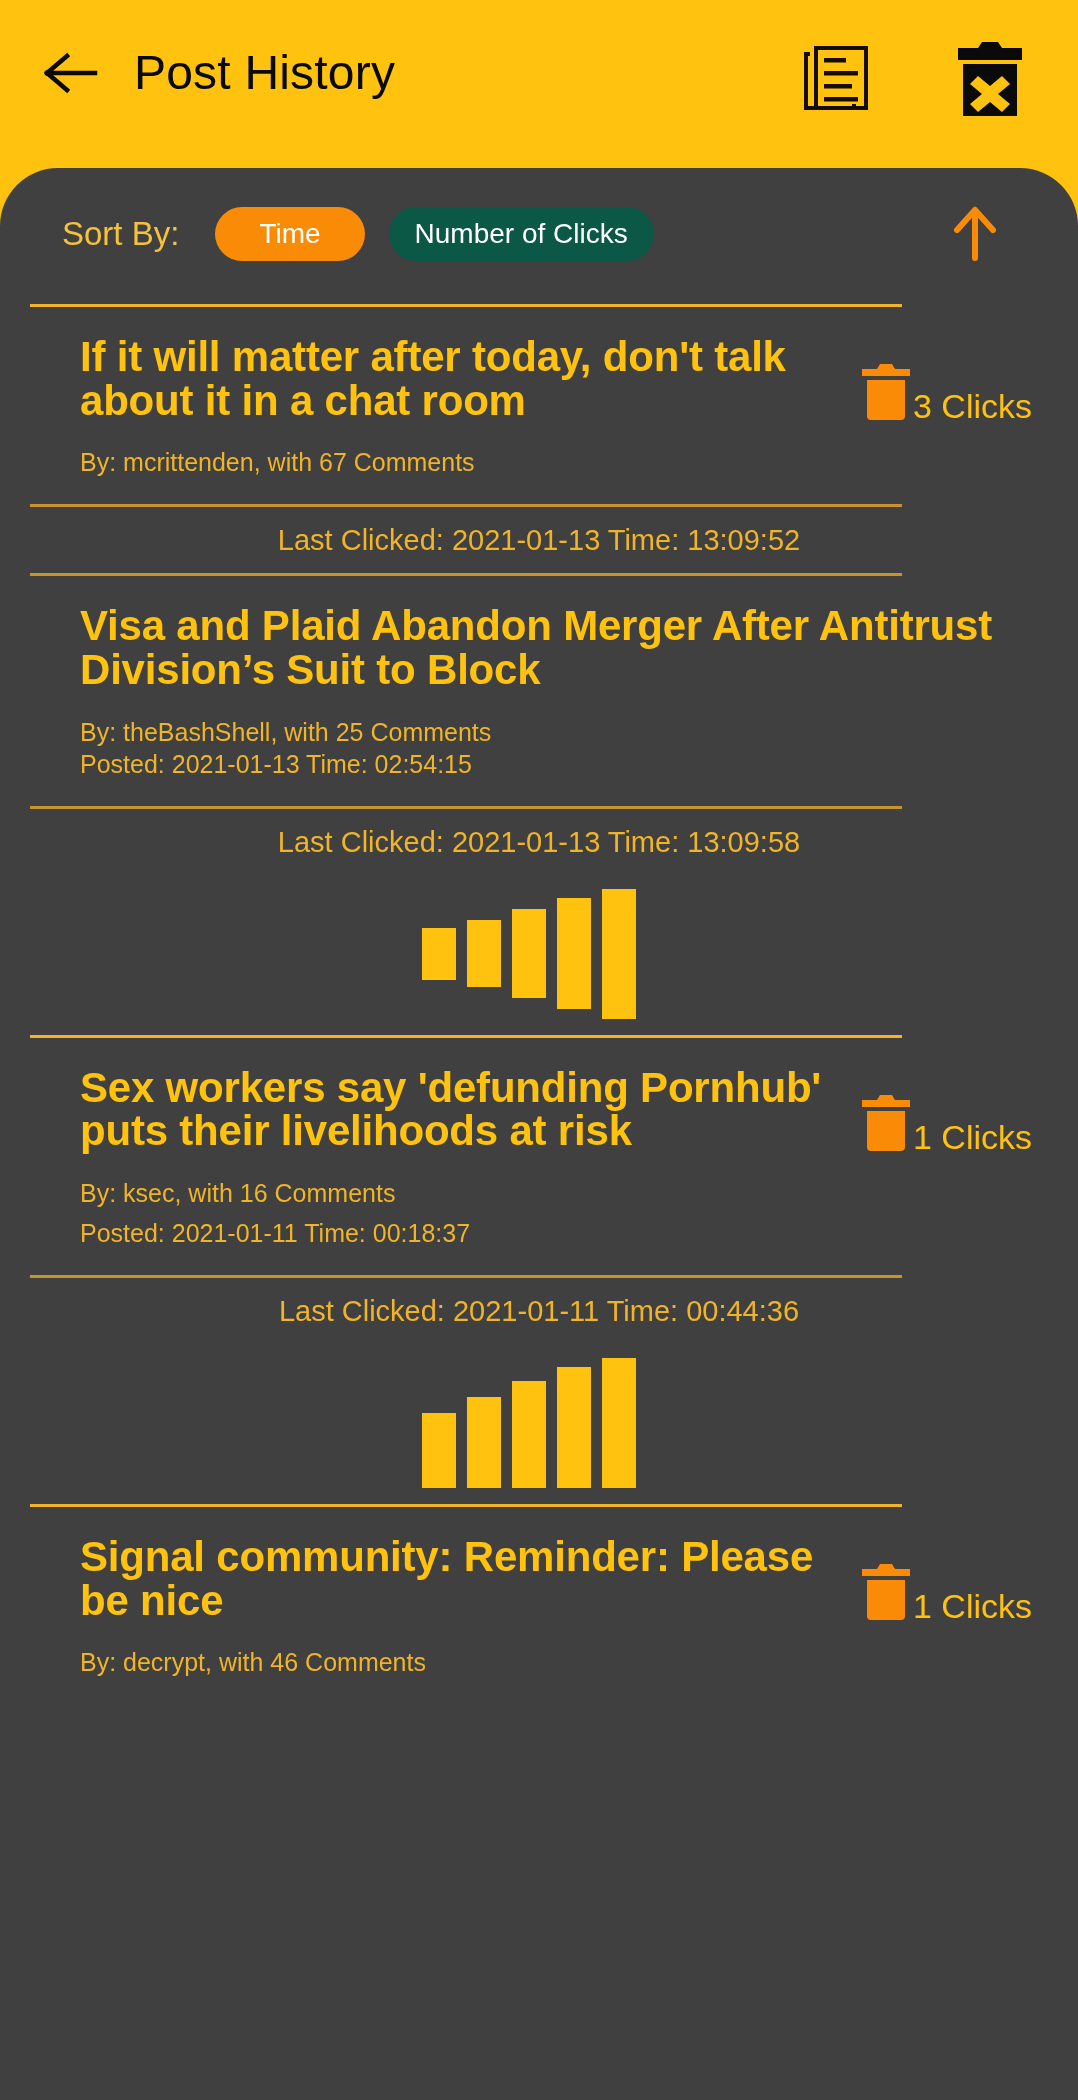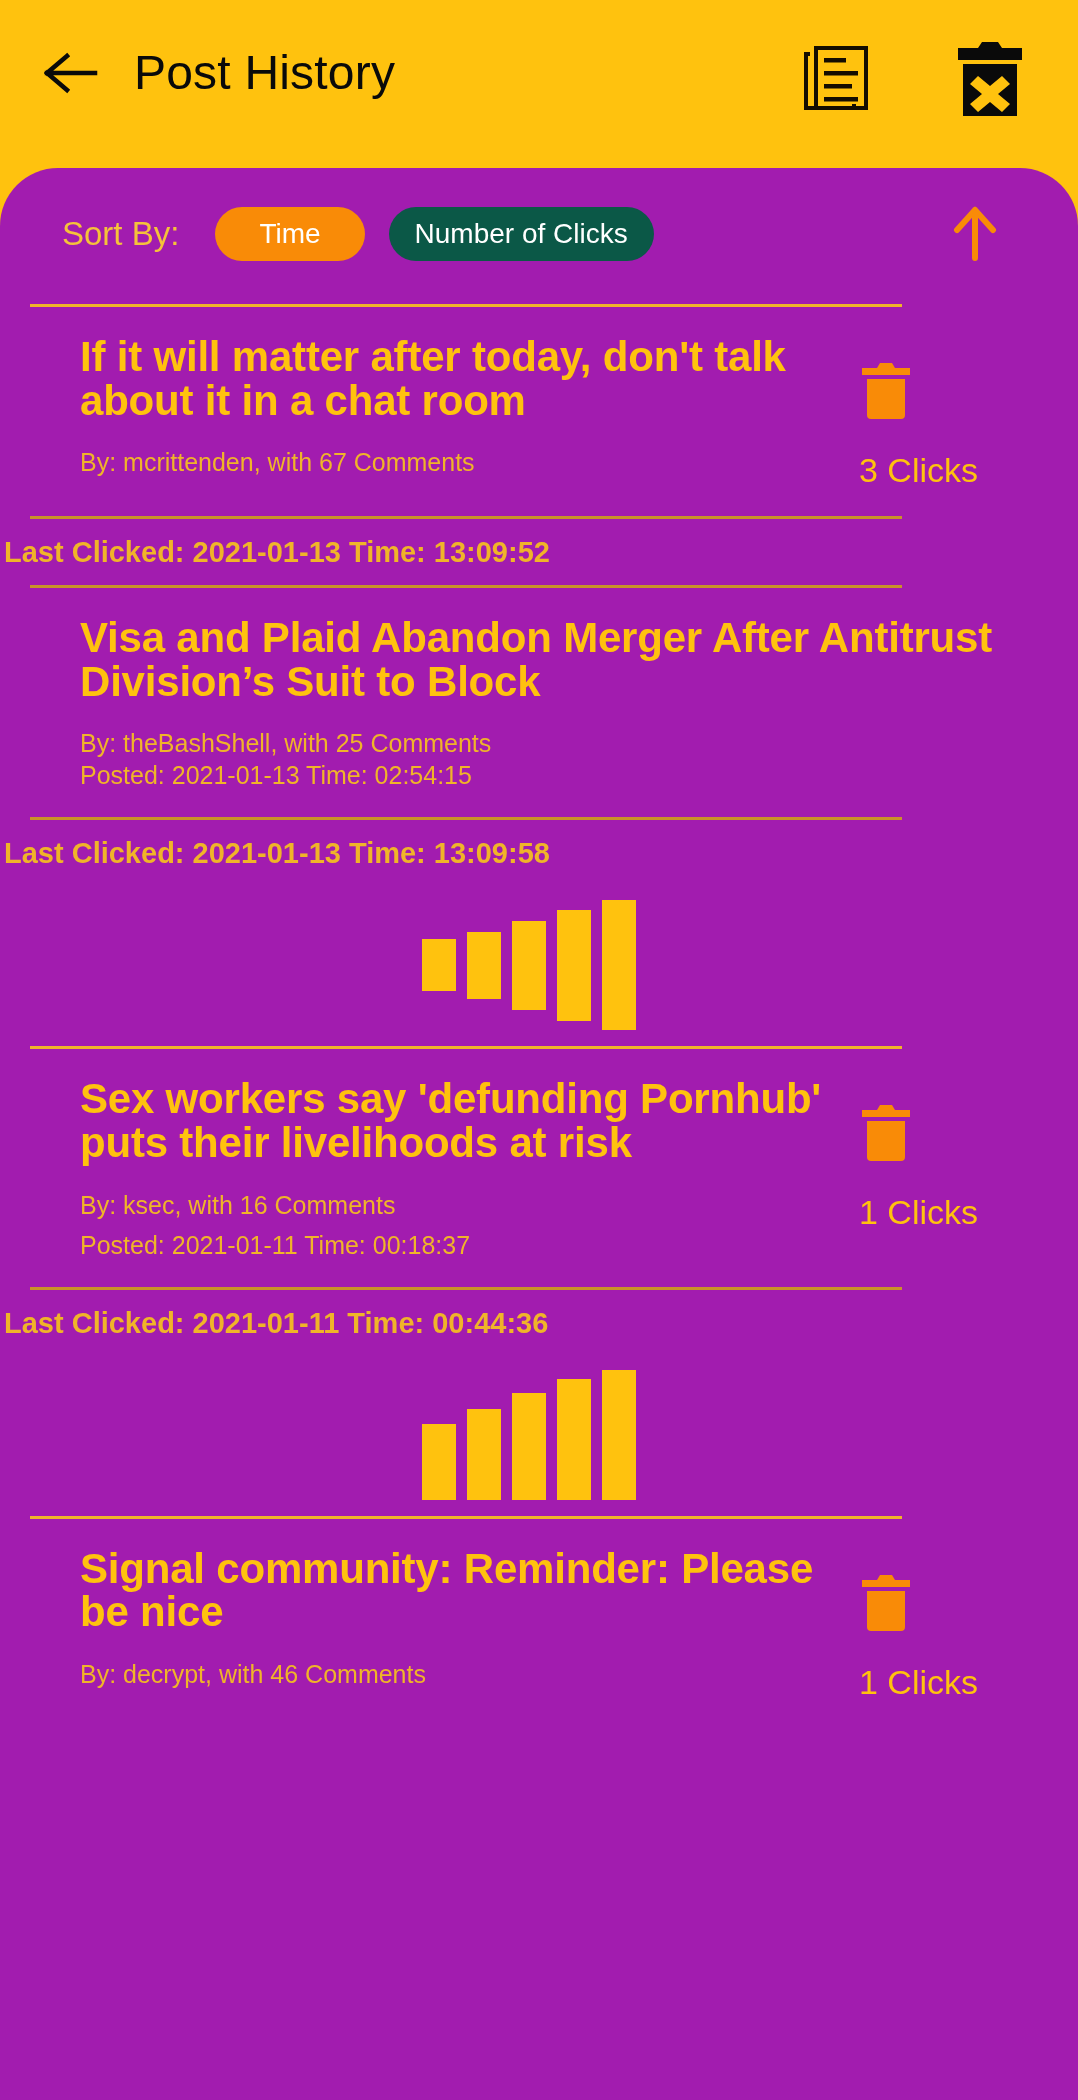--- a/index.html
+++ b/index.html
@@ -51,21 +51,21 @@
   }
   .appbar-icon { cursor: pointer; display: block; }
 
   
   .sheet {
     position: absolute;
     left: 0;
     top: 168px;
     width: 1078px;
     height: 1932px;
-    background: #a21caf;
+    background: #404040;
     border-top-left-radius: 58px;
     border-top-right-radius: 58px;
     overflow: hidden;
   }
 
   
   .sortbar {
     display: flex;
     align-items: center;
     height: 132px;
@@ -130,37 +130,38 @@
     color: #F0B429;
     font-size: 25px;
     font-weight: 400;
     line-height: 1.28;
     margin-top: 24px;
   }
   .post-side {
     flex: 0 0 215px;
     width: 215px;
     display: flex;
-    flex-direction: column;
-    align-items: flex-start;
+    flex-direction: row;
+    align-items: flex-end;
     padding-top: 26px;
   }
   .trash-btn { cursor: pointer; display: block; }
   .clicks-label {
     color: #FFC20E;
     font-size: 34px;
     font-weight: 400;
     margin-top: 26px;
     white-space: nowrap;
   }
 
   .lastclick-row {
+    text-align: center;
     color: #F0B429;
     font-size: 29px;
-    font-weight: 700;
+    font-weight: 400;
     padding: 17px 0 16px 0;
   }
 
   .barchart {
     display: flex;
     align-items: flex-end;
     justify-content: center;
     gap: 11px;
     height: 160px;
     padding: 14px 0 16px 0;

